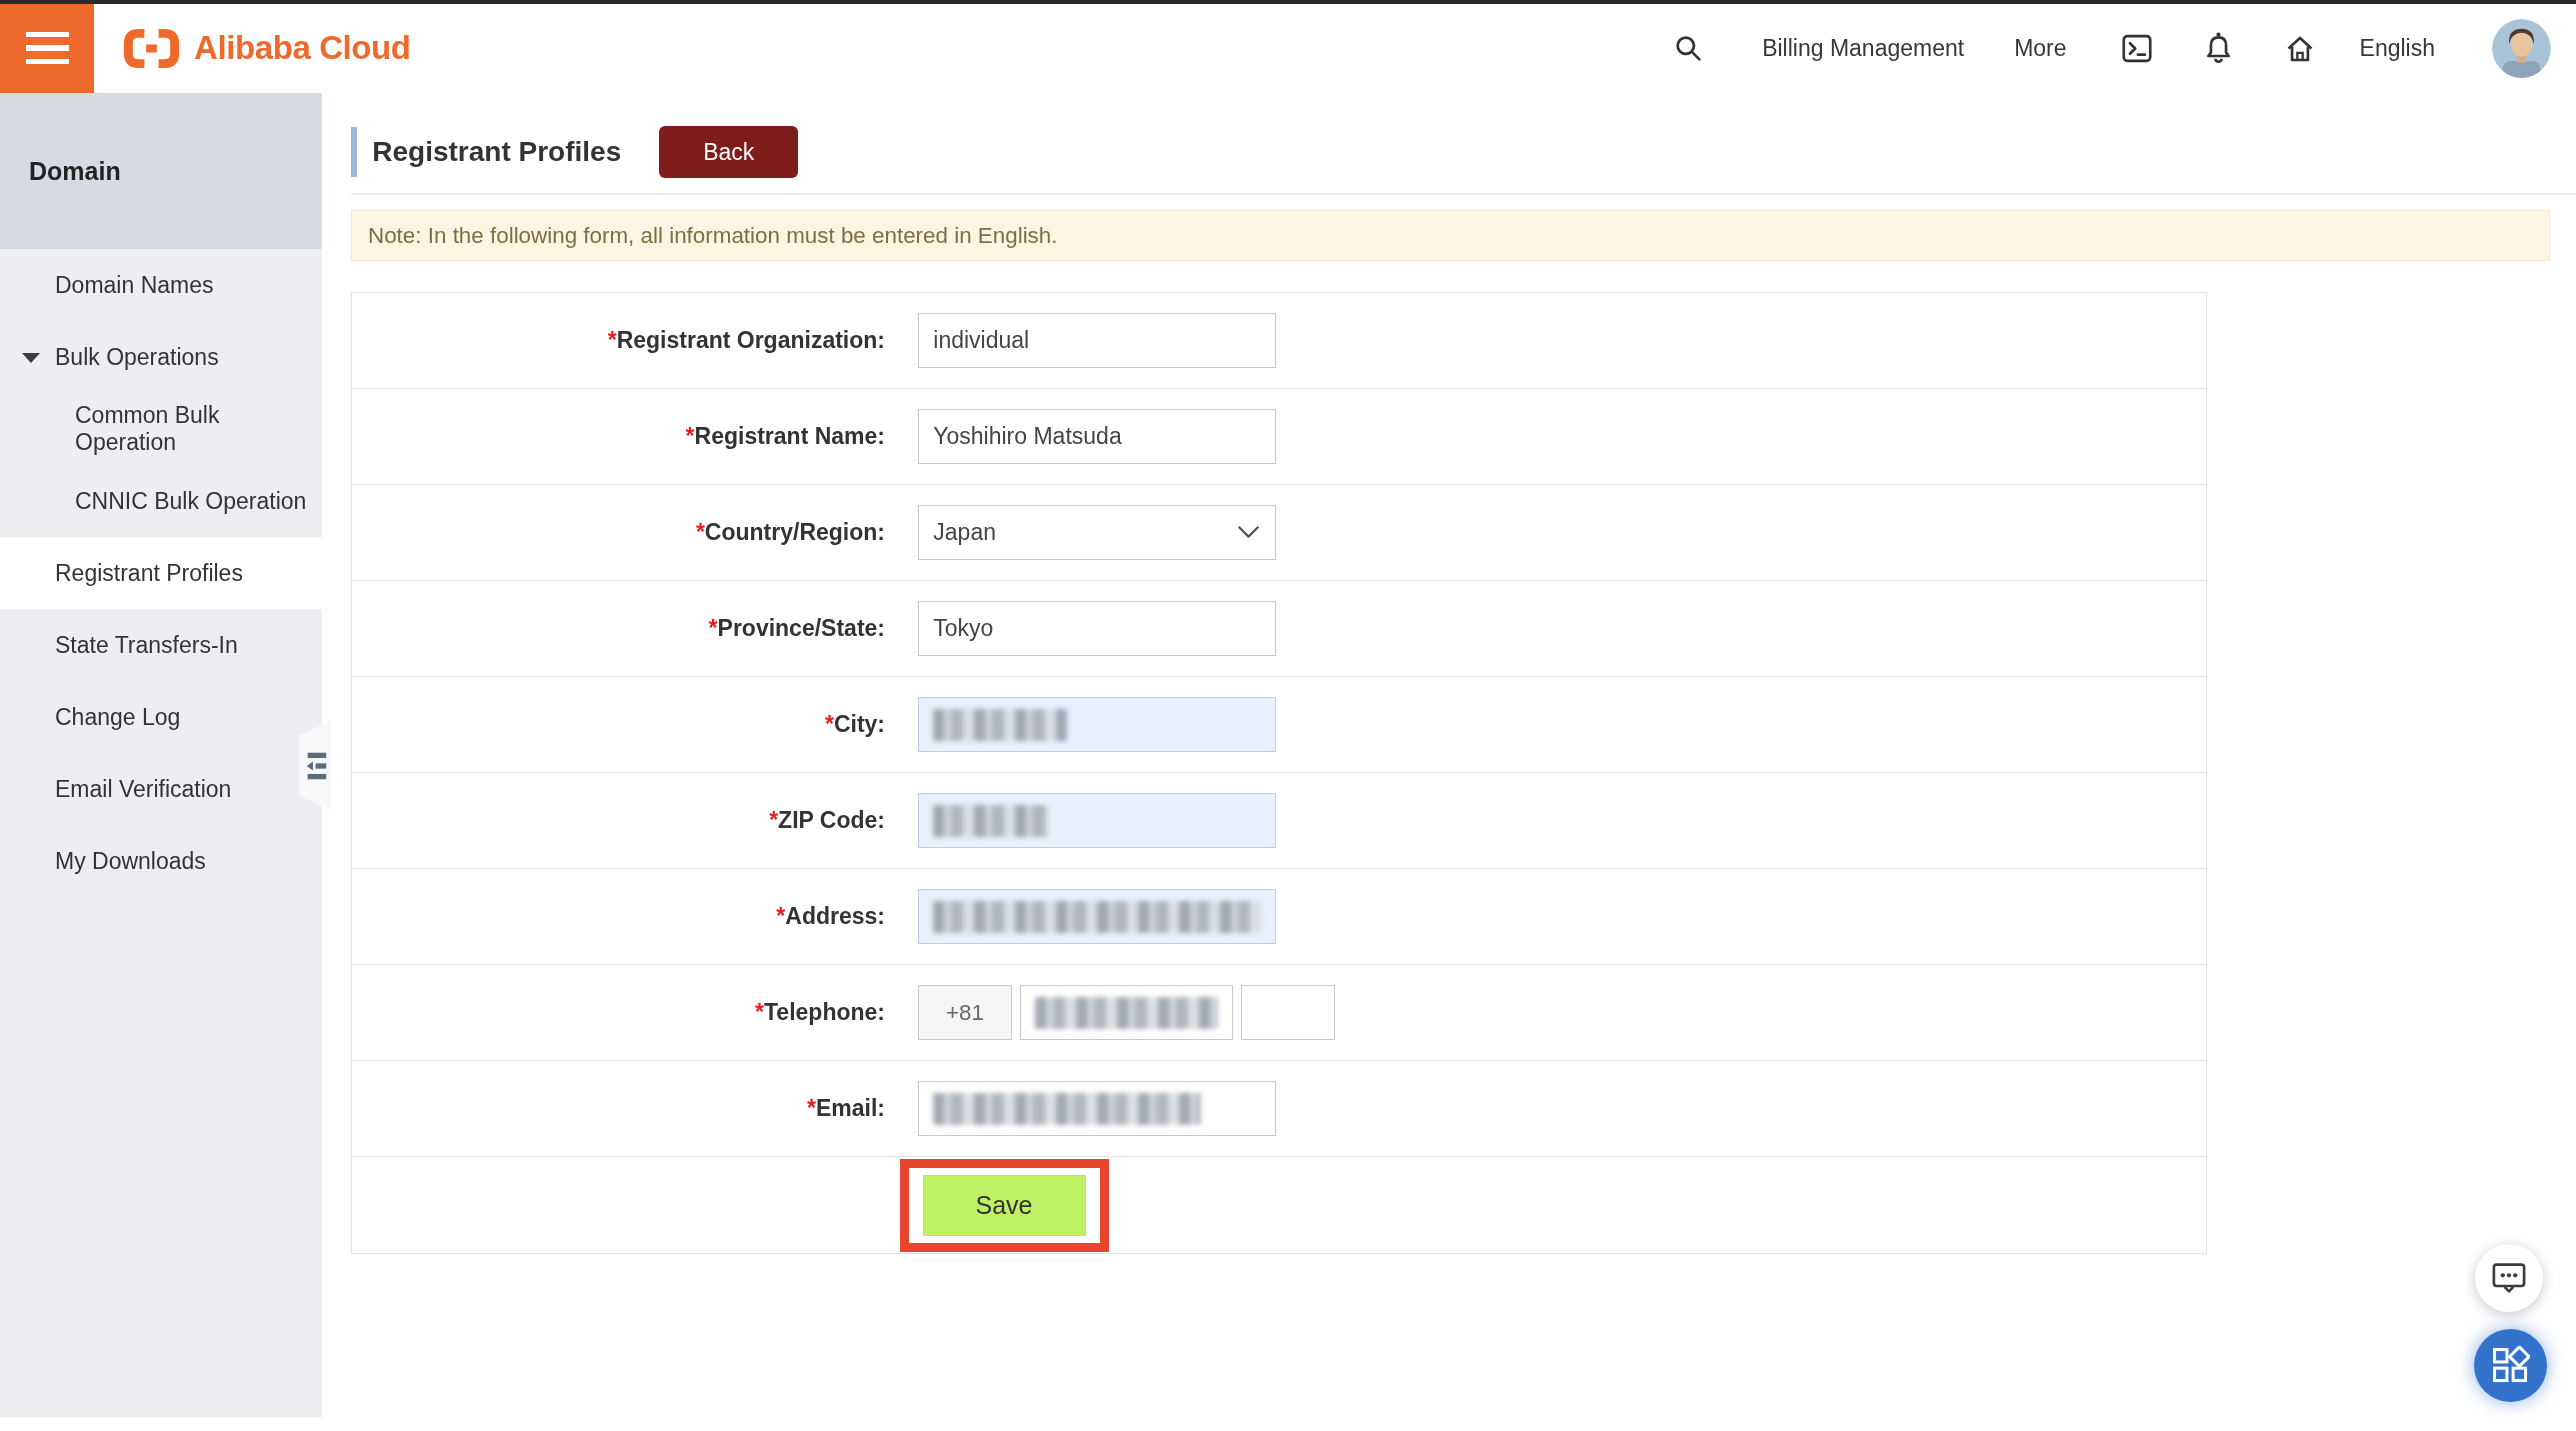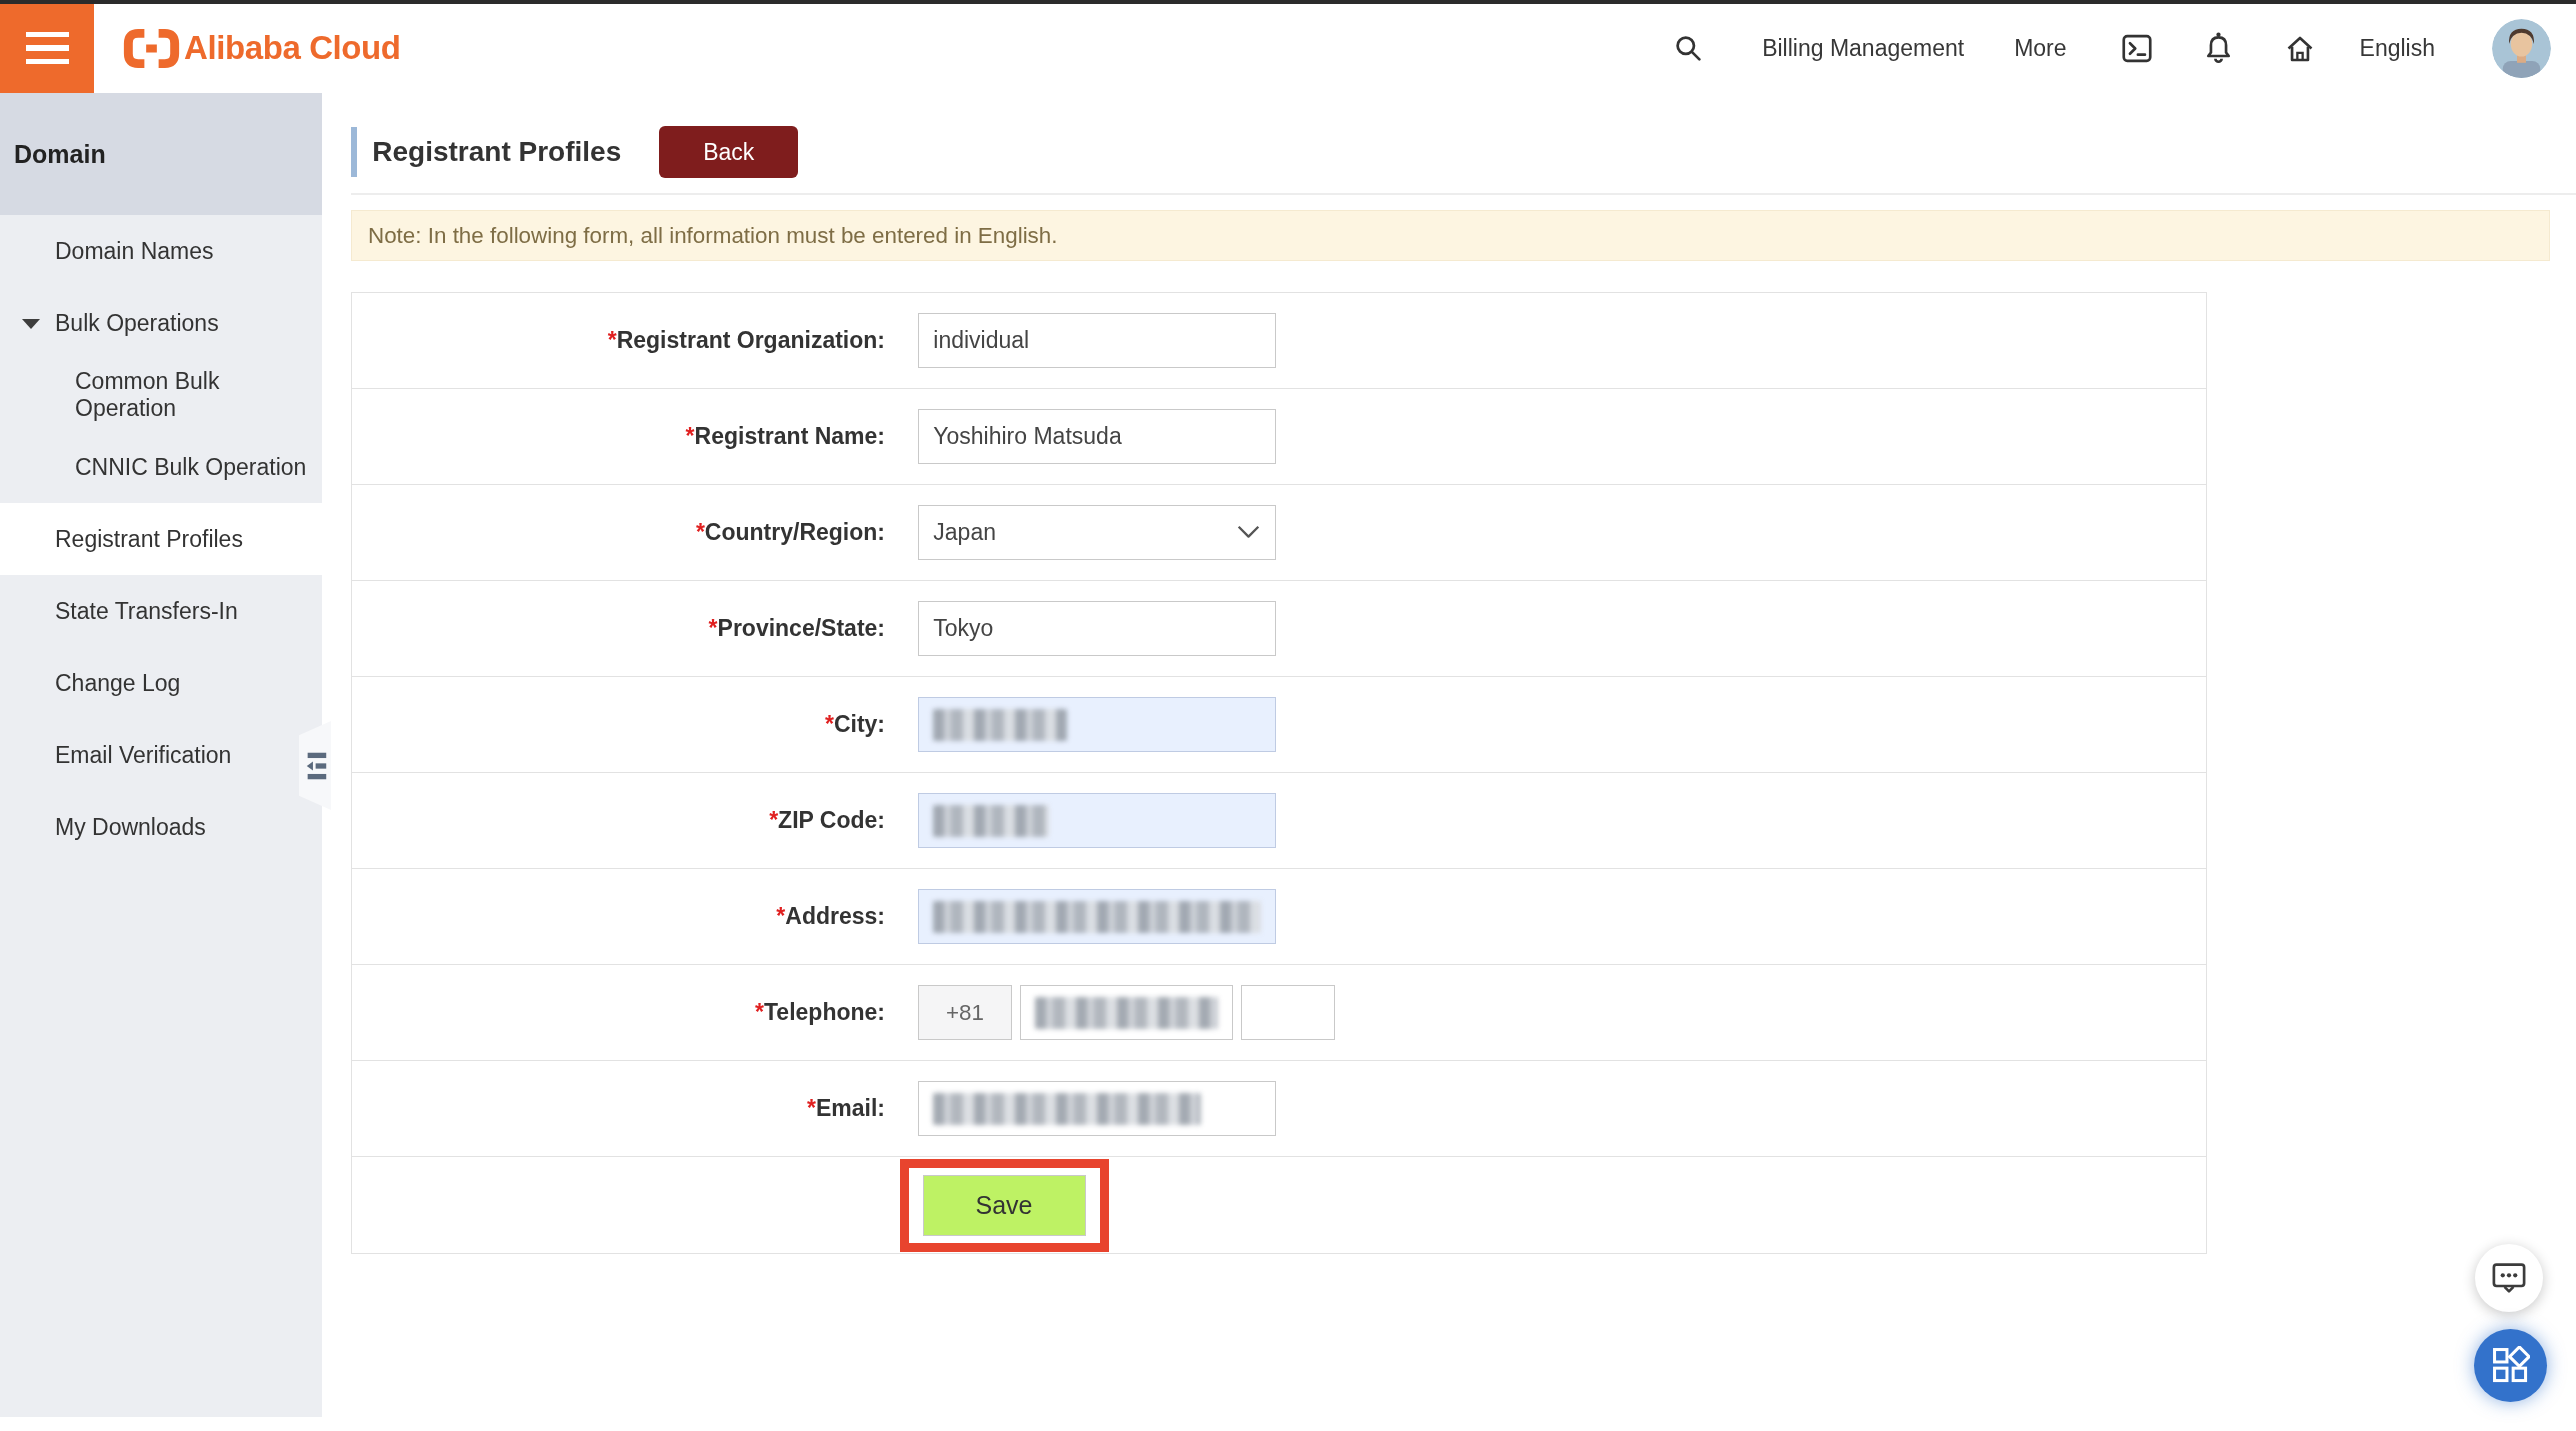--- a/index.html
+++ b/index.html
@@ -7,37 +7,37 @@
   body {
     position:relative; overflow:hidden; background:#fff;
     font-family:"Liberation Sans","DejaVu Sans",sans-serif; color:#333;
   }
 
   
   #top-strip { position:absolute; left:0; top:0; width:2576px; height:3.6px; background:#2b2b2b; }
   #header { position:absolute; left:0; top:3.6px; width:2576px; height:89px; background:#fff; display:flex; align-items:center; }
   #hamburger { width:94px; height:89px; background:#ee6a2c; display:flex; flex-direction:column; justify-content:center; align-items:center; gap:8px; cursor:pointer; flex:0 0 auto; }
   #hamburger .bar { width:43px; height:5.4px; background:#fff; }
-  #logo { display:flex; align-items:center; margin-left:29px; gap:4px; }
+  #logo { display:flex; align-items:center; margin-left:29px; gap:14px; }
   #logo-text { font-size:33px; font-weight:bold; color:#ee6a2c; letter-spacing:-0.4px; }
   #header-right { margin-left:auto; display:flex; align-items:center; padding-right:25px; }
   .nav-text { font-size:23px; color:#373737; cursor:pointer; white-space:nowrap; }
   .nav-icon { display:flex; align-items:center; justify-content:center; cursor:pointer; }
   #search-i { margin-right:59px; }
   #billing-l { margin-right:50px; }
   #more-l { margin-right:55px; }
   #console-i { margin-right:52px; }
   #bell-i { margin-right:52px; }
   #home-i { margin-right:45px; }
   #lang-l { margin-right:57px; }
   #avatar { width:59px; height:59px; border-radius:50%; overflow:hidden; cursor:pointer; }
 
   
   #sidebar { position:absolute; left:0; top:93px; width:322px; height:1324px; background:#eceef2; }
-  #domain-block { height:122px; background:#d6dae3; display:flex; align-items:center; padding-left:14px; font-size:25px; font-weight:bold; color:#222; }
+  #domain-block { height:156px; background:#d6dae3; display:flex; align-items:center; padding-left:29px; font-size:25px; font-weight:bold; color:#222; }
   .side-item { height:72px; display:flex; align-items:center; font-size:23px; color:#333; position:relative; cursor:pointer; }
   .side-item.level1 { padding-left:55px; }
   .side-item.level2 { padding-left:75px; }
   .side-item.selected { background:#fff; }
   .caret { position:absolute; left:21.5px; top:50%; margin-top:-4.5px; width:0; height:0;
            border-left:9px solid transparent; border-right:9px solid transparent; border-top:10.7px solid #3d3d3d; }
   #collapse-handle { position:absolute; left:299px; top:721px; width:32px; height:89px; background:#f7f8fa;
            clip-path:polygon(0 16%,100% 0,100% 100%,0 84%); display:flex; align-items:center; justify-content:flex-end;
            padding-right:2.7px; cursor:pointer; }
 

